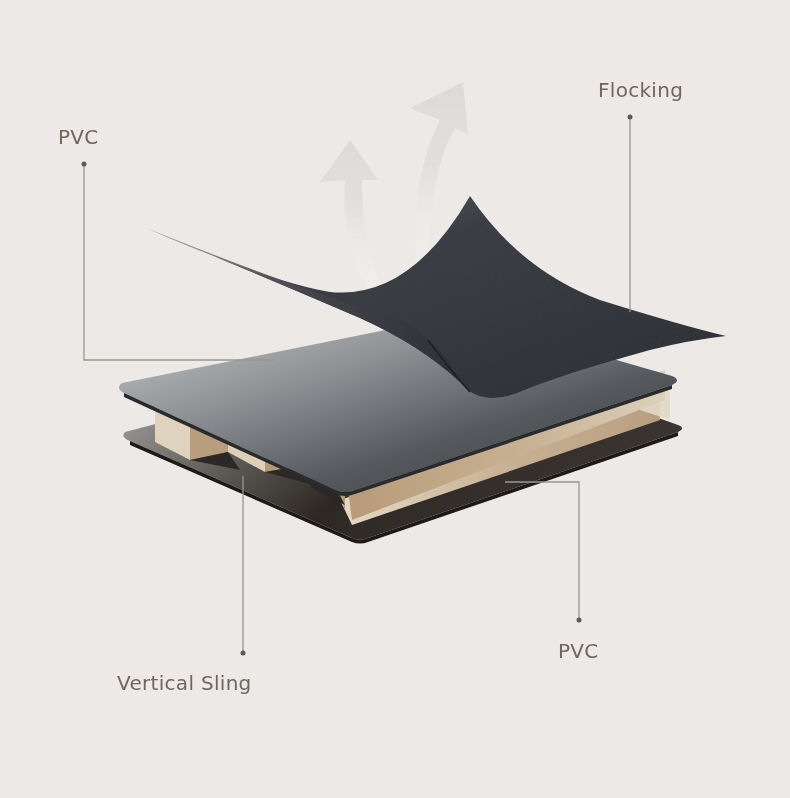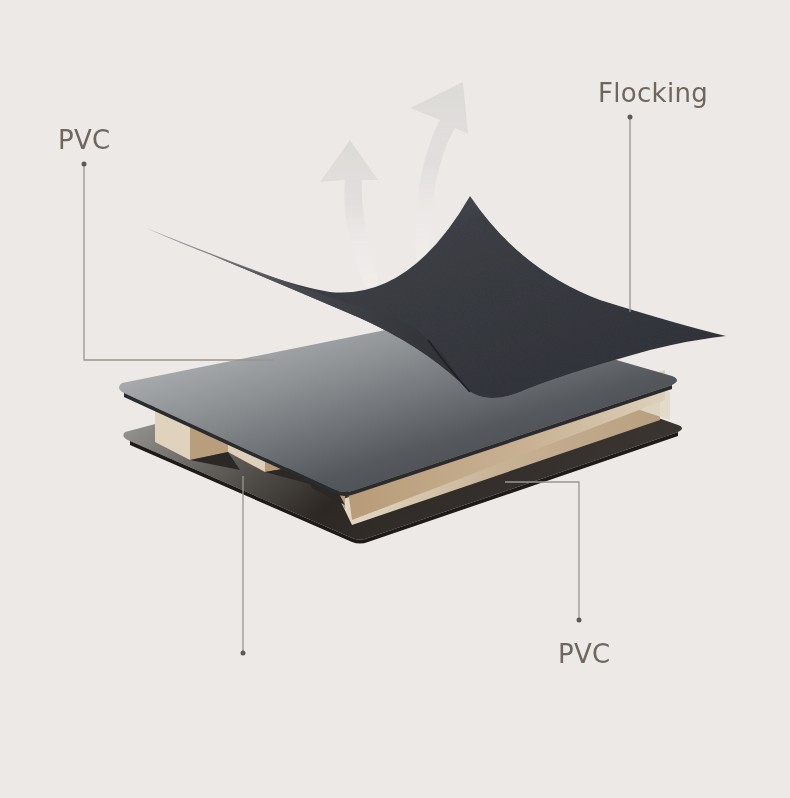--- a/index.html
+++ b/index.html
@@ -7,21 +7,21 @@
     width: 790px; height: 798px; overflow: hidden;
     background: #ede9e7;
     font-family: "DejaVu Sans", "Liberation Sans", sans-serif;
     position: relative;
   }
   .stage { position: absolute; left: 0; top: 0; width: 790px; height: 798px; }
   svg.art { position: absolute; left: 0; top: 0; }
   .label {
     position: absolute;
     color: #6f675d;
-    font-size: 26px;
+    font-size: 20px;
     letter-spacing: 0.3px;
     line-height: 1;
     white-space: nowrap;
   }
   .label-pvc-top { left: 58px; top: 127px; }
   .label-flocking { left: 598px; top: 80px; }
   .label-vertical { left: 117px; top: 673px; }
   .label-pvc-bottom { left: 558px; top: 641px; }
 </style>
 </head>
@@ -132,14 +132,15 @@
     <g fill="#5f5a50">
       <circle cx="84" cy="164" r="2.5"></circle>
       <circle cx="630" cy="117" r="2.5"></circle>
       <circle cx="243" cy="653" r="2.5"></circle>
       <circle cx="579" cy="620" r="2.5"></circle>
     </g>
   </svg>
 
   <div class="label label-pvc-top">PVC</div>
   <div class="label label-flocking">Flocking</div>
+  <div class="label label-vertical">Vertical Sling</div>
   <div class="label label-pvc-bottom">PVC</div>
 </div>
 
 </body></html>

